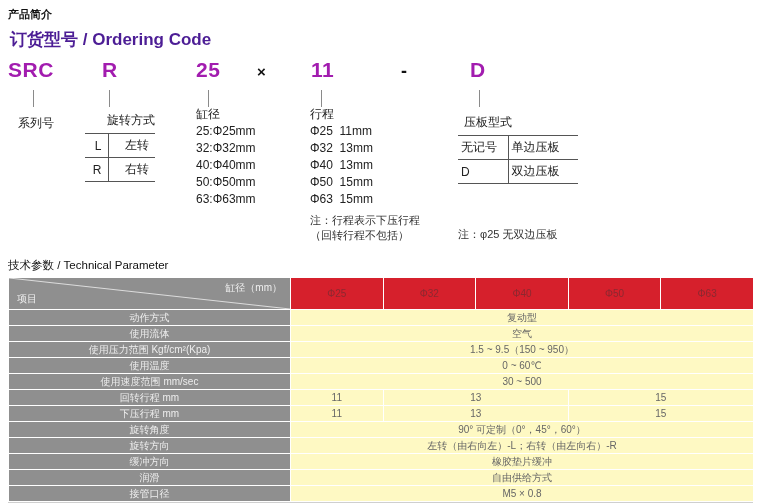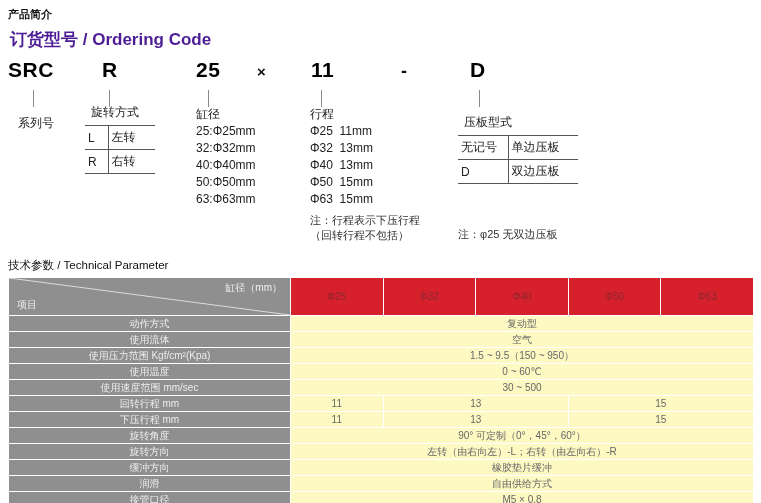--- a/index.html
+++ b/index.html
@@ -2,21 +2,21 @@
 <html><head>
 <meta charset="utf-8">
 <style>
   * { margin:0; padding:0; box-sizing:border-box; }
   body { background:#fff; font-family:"Liberation Sans","DejaVu Sans",sans-serif; }
   .page { position:relative; width:761px; height:503px; background:#fff; overflow:hidden; color:#1a1a1a; }
 
   .section-label { position:absolute; left:8px; top:7px; font-size:11px; font-weight:bold; color:#111; }
   .page-title { position:absolute; left:10px; top:28px; font-size:17px; font-weight:bold; color:#4c1d95; }
 
-  .code-part { position:absolute; top:58px; font-size:21px; font-weight:bold; color:#000000; letter-spacing:0.5px; }
+  .code-part { position:absolute; top:58px; font-size:21px; font-weight:bold; color:#a21caf; letter-spacing:0.5px; }
   .code-sym { position:absolute; font-size:15px; font-weight:bold; color:#111; }
   .tick { position:absolute; top:90px; width:1px; height:17px; background:#8a8a8a; }
 
   .plain-label { position:absolute; font-size:12px; color:#222; }
 
   .block { position:absolute; font-size:12px; color:#222; }
   .list-item { line-height:17px; white-space:pre; }
   .note { font-size:11px; color:#333; line-height:15px; margin-top:5px; }
 
   .mini { font-size:12px; color:#222; }
@@ -27,21 +27,21 @@
   .mini-rotation table { width:70px; }
   .mini-rotation td.code-col { width:23px; }
   .mini-plate table { width:120px; }
   .mini-plate td.code-col { width:50px; }
 
   .tech-heading { position:absolute; left:8px; top:258px; font-size:11.5px; font-weight:normal; color:#111; }
 
   .tech-wrap { position:absolute; left:8px; top:277px; width:745px; border-bottom:2px solid #cfcfcf; }
   table.tech { width:745px; table-layout:fixed; border-collapse:collapse; }
   table.tech td, table.tech th { border:1px solid #fff; font-weight:normal; text-align:center; vertical-align:middle; font-size:10px; padding:0 2px; }
-  table.tech tr.hdr { height:38px; }
+  table.tech tr.hdr { height:32px; }
   table.tech tr.row { height:16px; }
   td.corner { background:#8f8f8f; position:relative; padding:0; }
   .corner-diag { position:absolute; inset:0; width:100%; height:100%; }
   .corner-top { position:absolute; top:3px; right:8px; color:#efefef; font-size:10px; }
   .corner-bottom { position:absolute; bottom:3px; left:8px; color:#efefef; font-size:10px; }
   td.redcol { background:#d6202c; color:#8c2830; }
   td.rowlabel { background:#8f8f8f; color:#ededed; }
   td.val { background:#fef9c3; color:#666; }
 </style>
 </head>
@@ -61,21 +61,21 @@
   <div class="code-part" style="left:470px;">D</div>
 
   <div class="tick" style="left:33px;"></div>
   <div class="tick" style="left:109px;"></div>
   <div class="tick" style="left:208px;"></div>
   <div class="tick" style="left:321px;"></div>
   <div class="tick" style="left:479px;"></div>
 
   <div class="plain-label" style="left:10px; top:115px;margin-left:8px;">系列号</div>
 
-  <div class="block mini mini-rotation" style="left:85px; top:104px;">
+  <div class="block mini mini-rotation" style="left:85px; top:112px;text-align:right;">
     <div class="mini-header">旋转方式</div>
     <table>
       <tbody>
           <tr>
         <td class="code-col">L</td>
         <td>左转</td>
       </tr>
       <tr>
         <td class="code-col">R</td>
         <td>右转</td>

